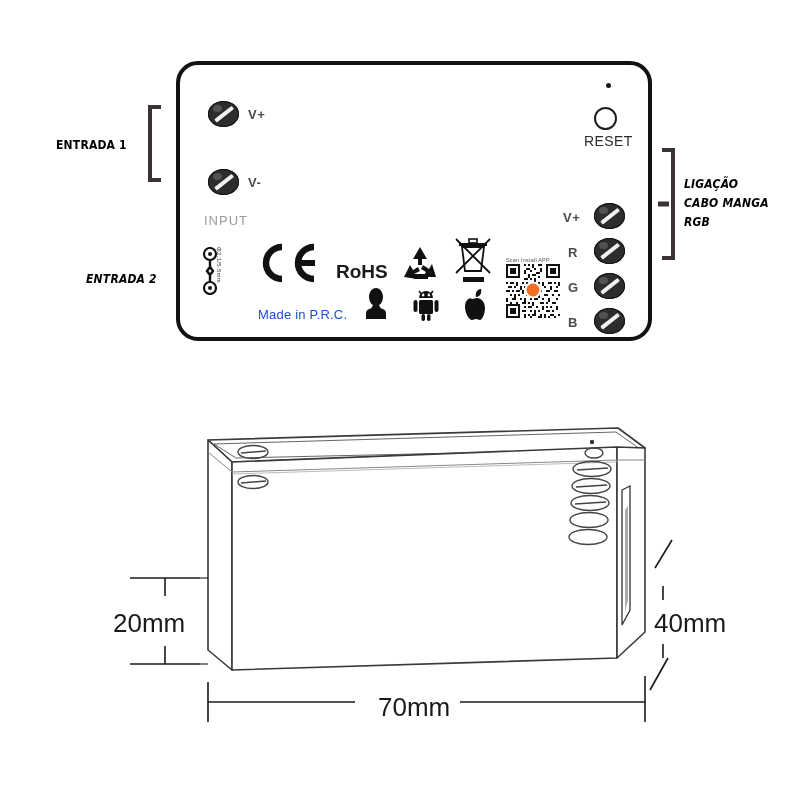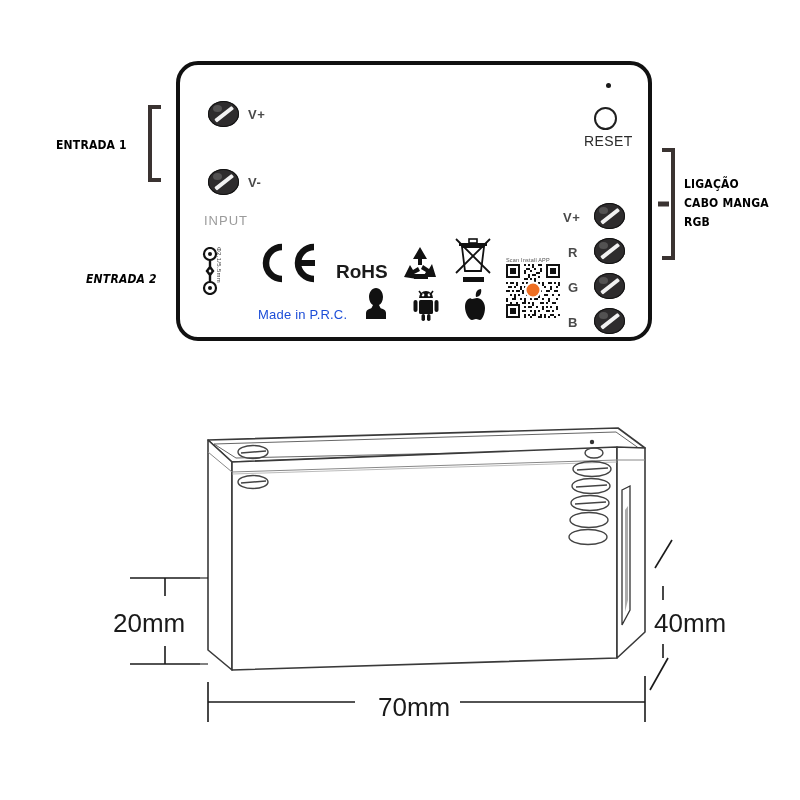--- a/index.html
+++ b/index.html
@@ -210,21 +210,21 @@
     font-family: "DejaVu Sans Condensed", "Liberation Sans", sans-serif;
     font-size: 12px;
     font-weight: 700;
     color: #000000;
     letter-spacing: 0.2px;
     line-height: 19px;
     white-space: nowrap;
   }
   #entrada1-note { left: 56px; top: 136px; }
   #entrada2-note { left: 86px; top: 270px; font-style: italic; }
-  #ligacao-note  { left: 684px; top: 175px; }
+  #ligacao-note  { left: 684px; top: 175px; font-style: italic; }
 
   .bracket-left {
     position: absolute;
     border: 4px solid #3a3331;
     border-right: none;
     box-sizing: border-box;
   }
   #bracket-entrada1 {
     left: 148px;
     top: 105px;

